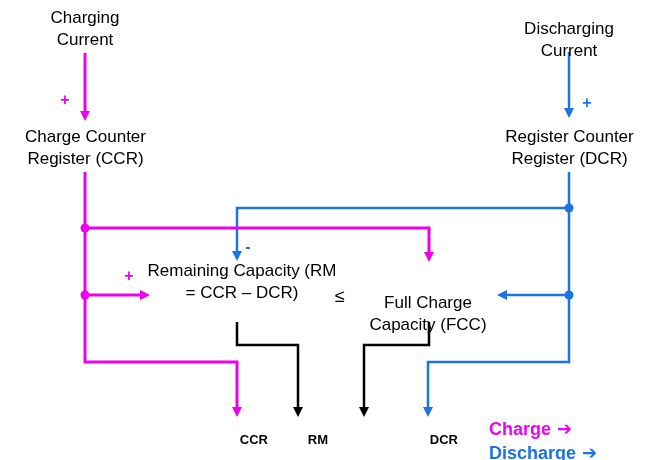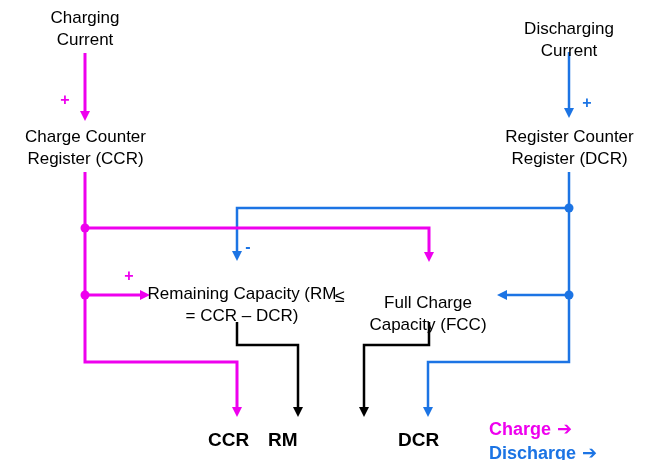--- a/index.html
+++ b/index.html
@@ -32,21 +32,21 @@
     font-weight: normal;
     font-size: 17px;
     line-height: 22px;
     text-align: center;
     white-space: normal;
   }
   .node-charging   { left: 25px;  top: 7px;   width: 120px; }
   .node-discharging{ left: 504px; top: 18px;   width: 130px; }
   .node-ccr        { left: -2px;  top: 126px; width: 175px; }
   .node-dcr        { left: 477px; top: 126px; width: 185px; }
-  .node-rm         { left: 147px; top: 283px; width: 190px; }
+  .node-rm         { left: 147px; top: 260px; width: 190px; }
   .node-fcc        { left: 353px; top: 276px; width: 150px; margin-top: 16px; }
   .comparator      { left: 327px; top: 284px; width: 26px; font-size: 18px; line-height: 24px; }
   .sign {
     position: absolute;
     font-weight: bold;
     font-size: 16px;
     line-height: 16px;
     text-align: center;
     width: 16px;
   }
@@ -54,23 +54,23 @@
   .sign-discharge { color: var(--discharge); }
   .sign-plus-top-left   { left: 57px;  top: 92px;  }
   .sign-plus-top-right  { left: 579px; top: 95px;  }
   .sign-minus-mid       { left: 240px; top: 239px; }
   .sign-plus-mid-left   { left: 121px; top: 268px; }
   .out {
     position: absolute;
     top: 428px;
     width: 60px;
     font-weight: bold;
-    font-size: 19px;
+    font-size: 13px;
     line-height: 24px;
-    text-align: left;
+    text-align: right;
     color: var(--neutral);
   }
   .out-ccr { left: 208px; }
   .out-rm  { left: 268px; }
   .out-fcc { left: 333px; margin-top: 40px; }
   .out-dcr { left: 398px; }
   .legend {
     position: absolute;
     left: 489px;
     top: 403px;

